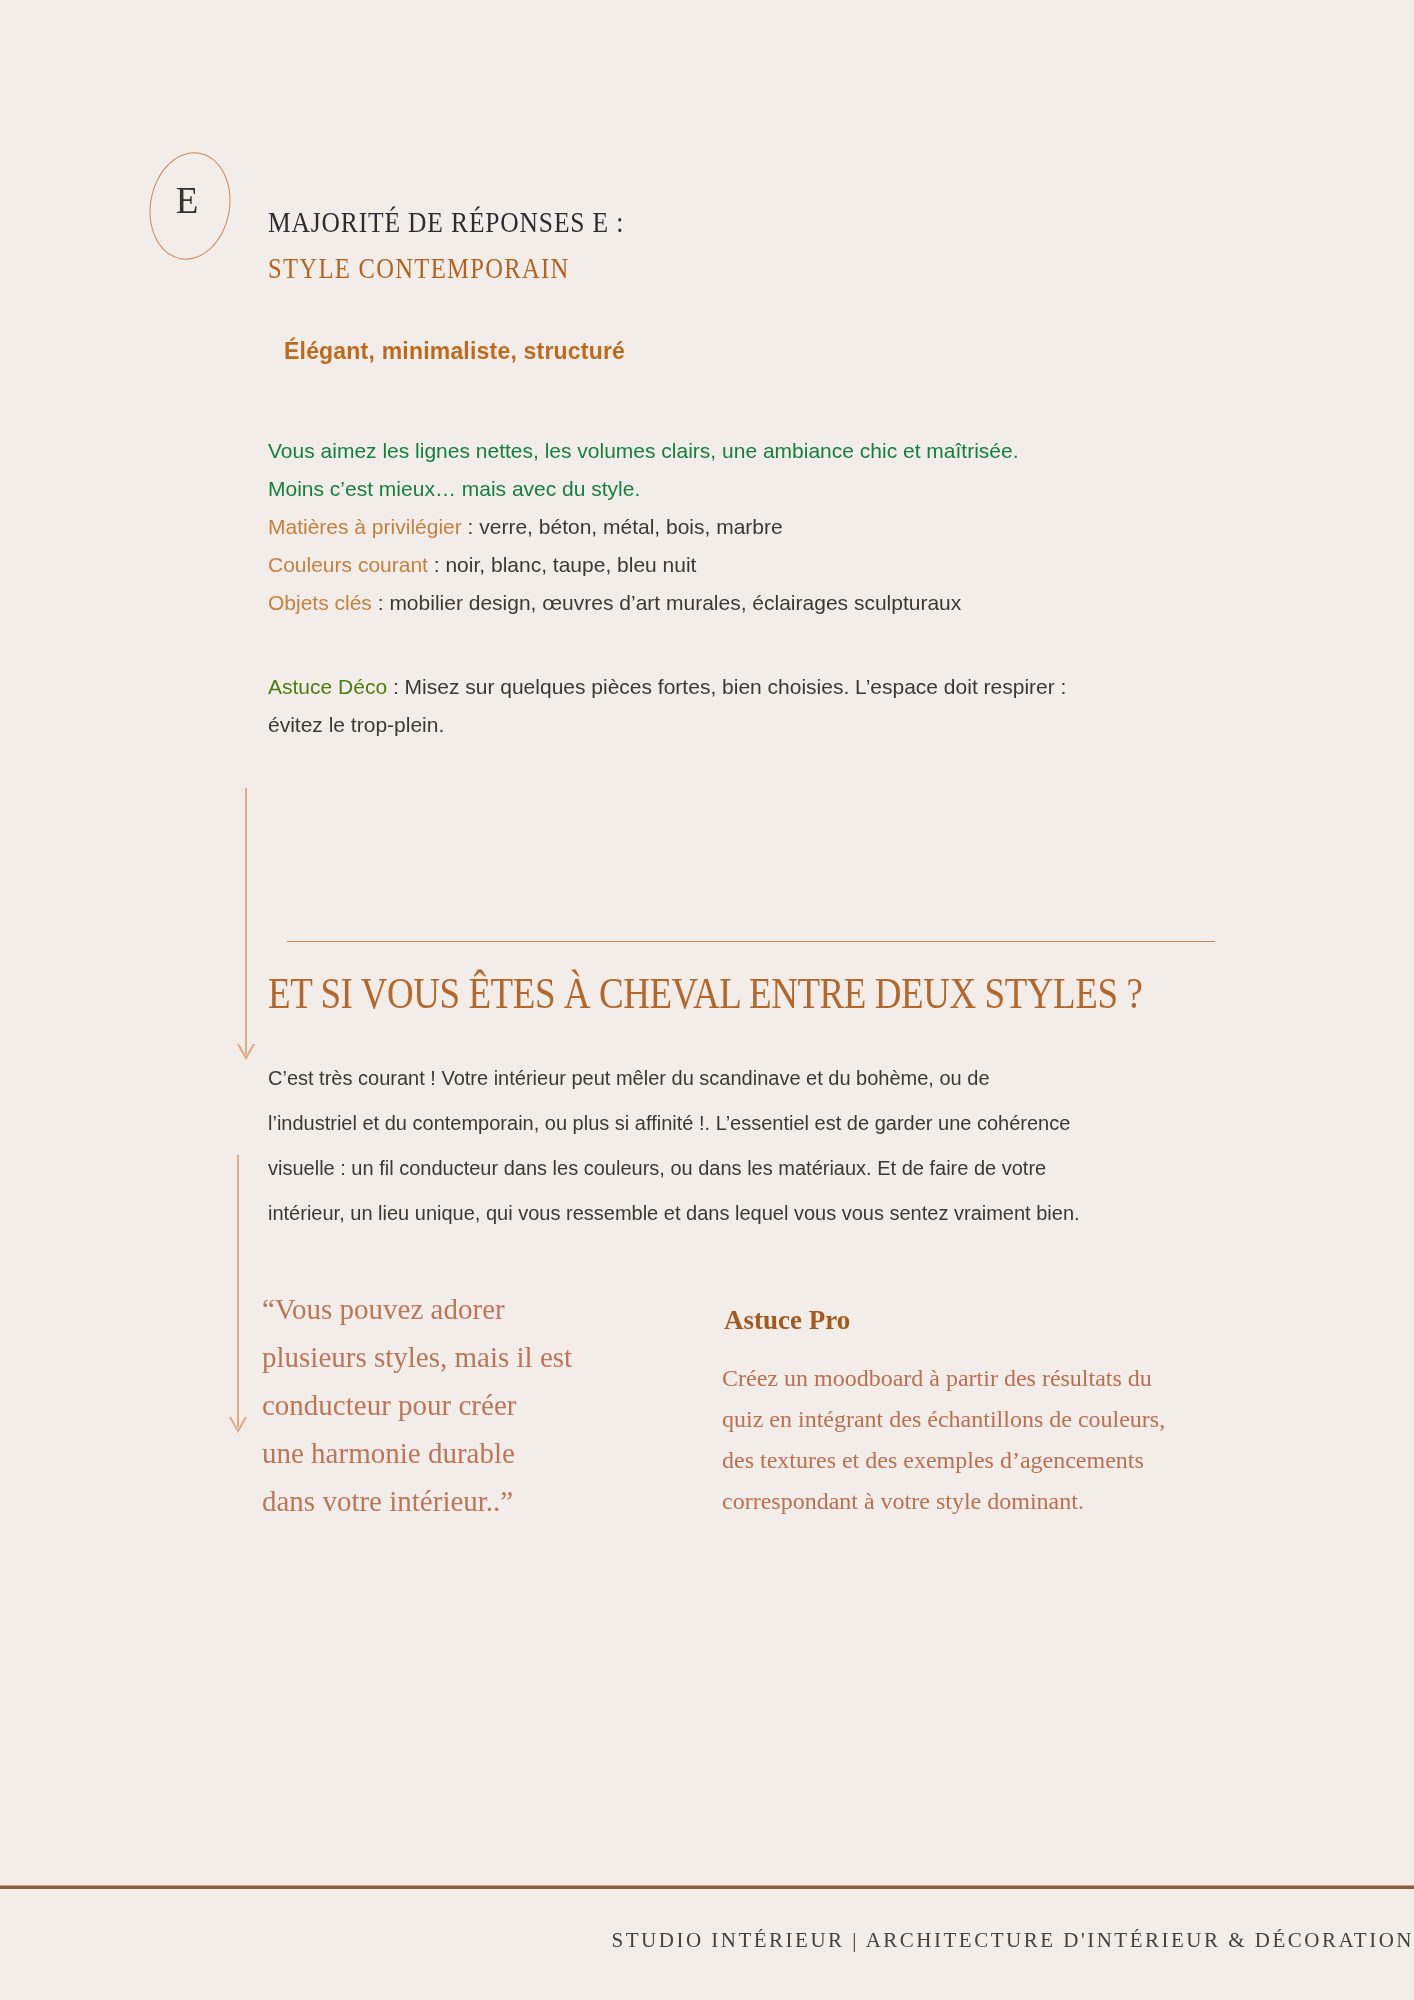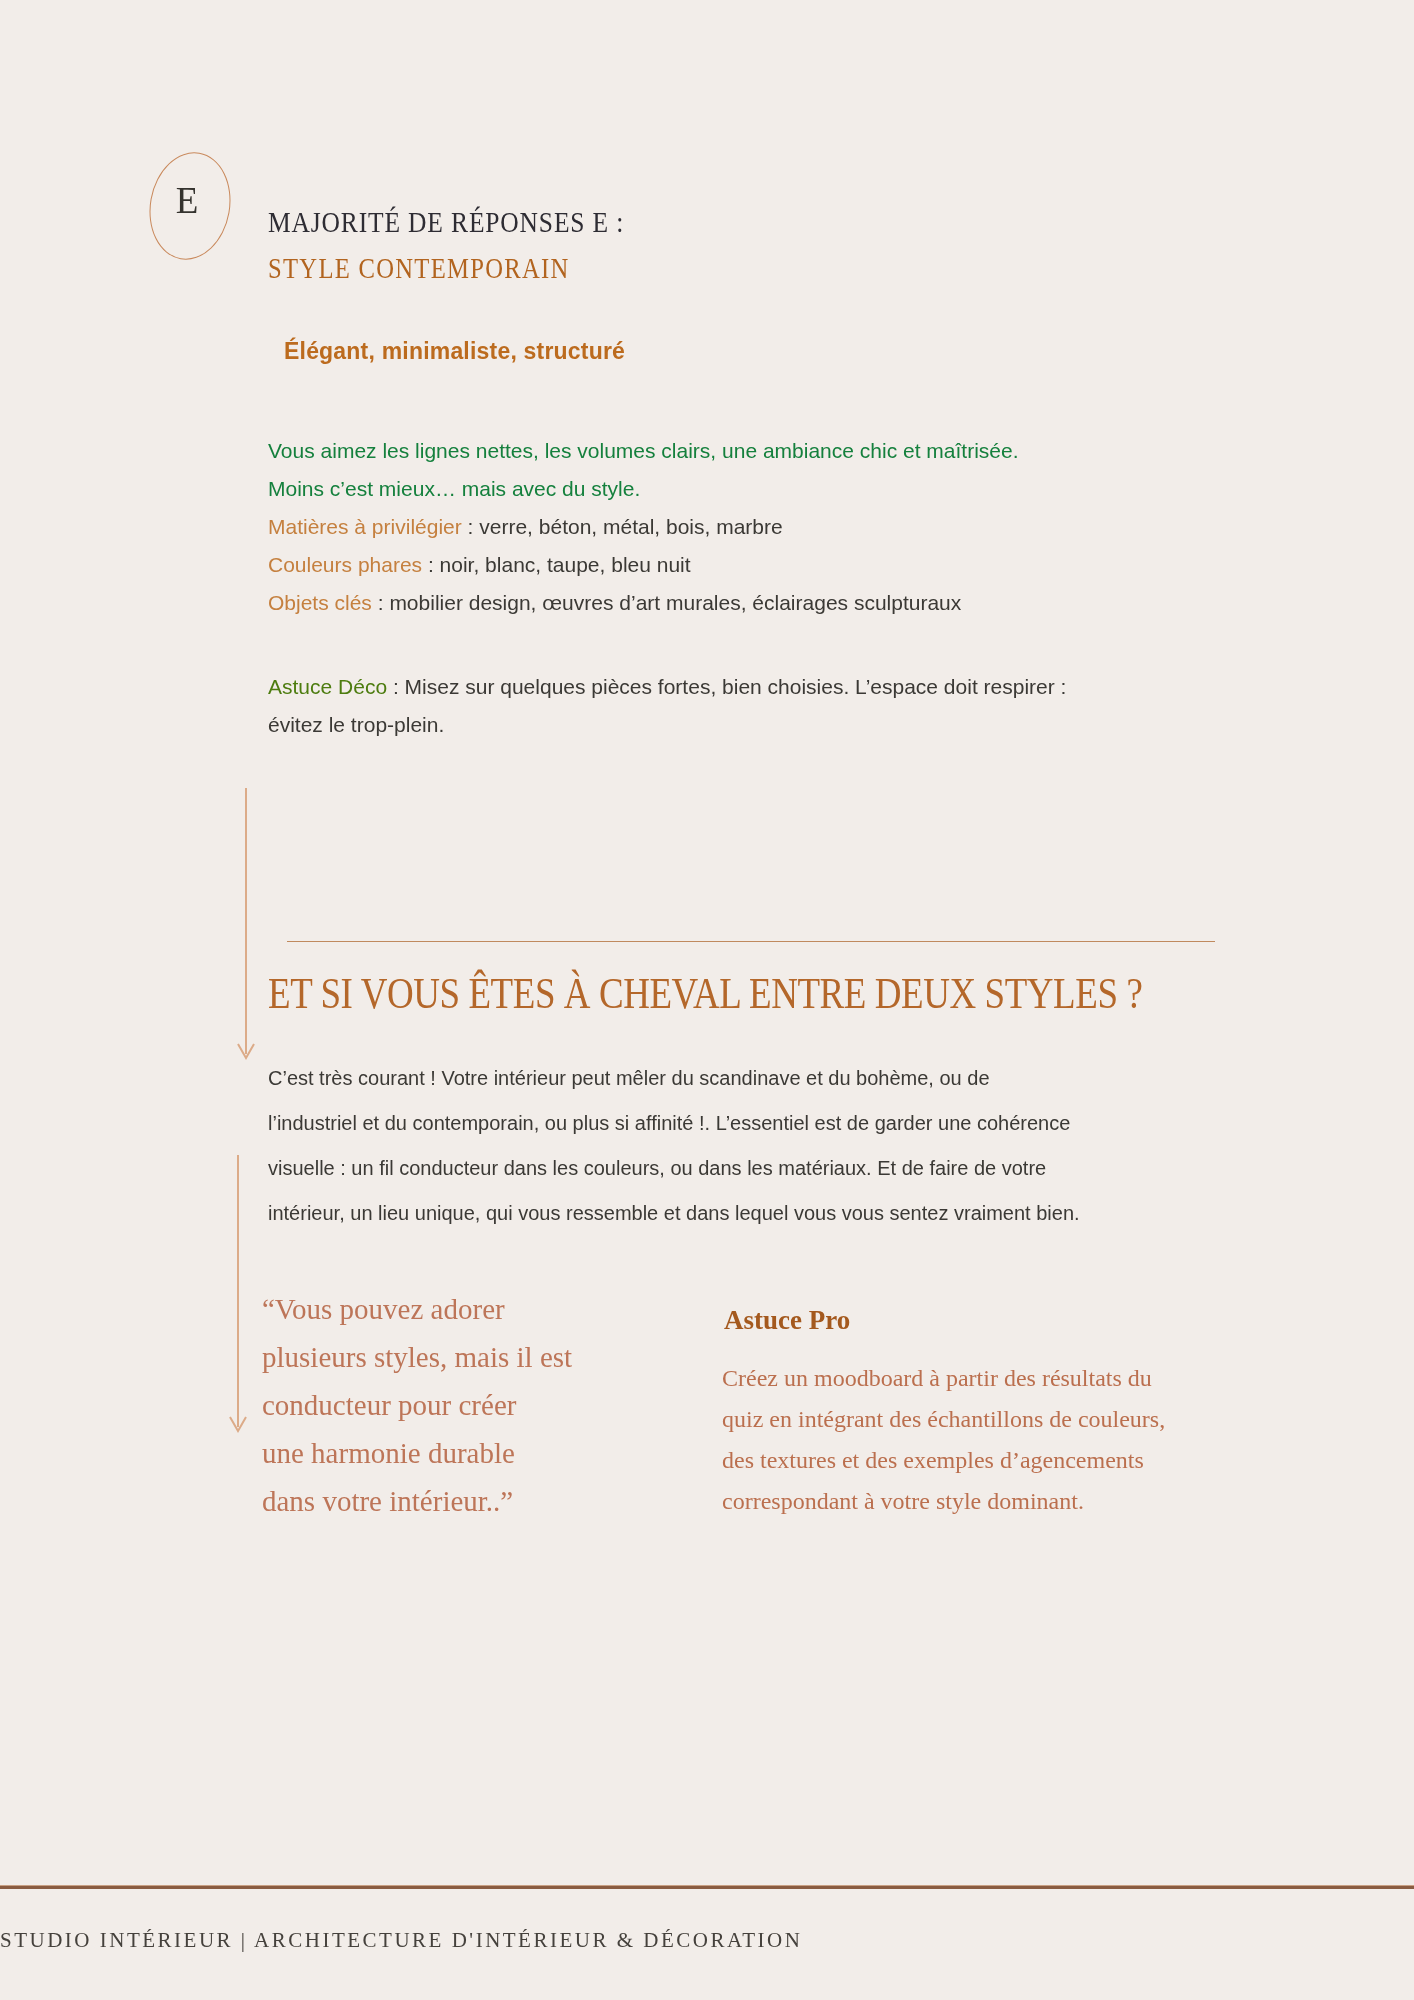--- a/index.html
+++ b/index.html
@@ -107,21 +107,21 @@
   }
 
   
   .footer-line {
     position: absolute; left: 0; top: 1886px; width: 1414px; height: 3px;
     background: #8a5c41;
     box-shadow: 0 -1px 0 #c9a083;
   }
   .footer-text {
     position: absolute; left: 0; top: 1928px; width: 1414px;
-    text-align: left;
+    text-align: right;
     font-family: "Liberation Serif", serif;
     font-size: 21px; letter-spacing: 2.5px; color: #45413c;
   }
 </style>
 </head>
 <body>
 
 <div class="page">
 
   <div class="badge">
@@ -130,21 +130,21 @@
   </div>
 
   <div class="hdr-title">MAJORITÉ DE RÉPONSES E :</div>
   <div class="hdr-subtitle">STYLE CONTEMPORAIN</div>
 
   <div class="tagline">Élégant, minimaliste, structuré</div>
   <div class="intro">Vous aimez les lignes nettes, les volumes clairs, une ambiance chic et maîtrisée. Moins c’est mieux… mais avec du style.</div>
 
   <div class="details">
     <div class="detail-line"><span class="detail-label">Matières à privilégier</span><span> : verre, béton, métal, bois, marbre</span></div>
-    <div class="detail-line"><span class="detail-label">Couleurs phares</span><span> : noir, blanc, taupe, bleu nuit</span></div>
+    <div class="detail-line"><span class="detail-label">Couleurs courant</span><span> : noir, blanc, taupe, bleu nuit</span></div>
     <div class="detail-line"><span class="detail-label">Objets clés</span><span> : mobilier design, œuvres d’art murales, éclairages sculpturaux</span></div>
   </div>
 
   <div class="tip"><span class="tip-label">Astuce Déco</span><span> : Misez sur quelques pièces fortes, bien choisies. L’espace doit respirer : évitez le trop-plein.</span></div>
 
   <div class="arrow arrow-1">
     <svg viewBox="0 0 20 272" preserveAspectRatio="none">
       <line x1="10" y1="0" x2="10" y2="266" stroke="#dcab88" stroke-width="2"></line>
       <path d="M2 256 L10 270 L18 256" fill="none" stroke="#dcab88" stroke-width="2"></path>
     </svg>

